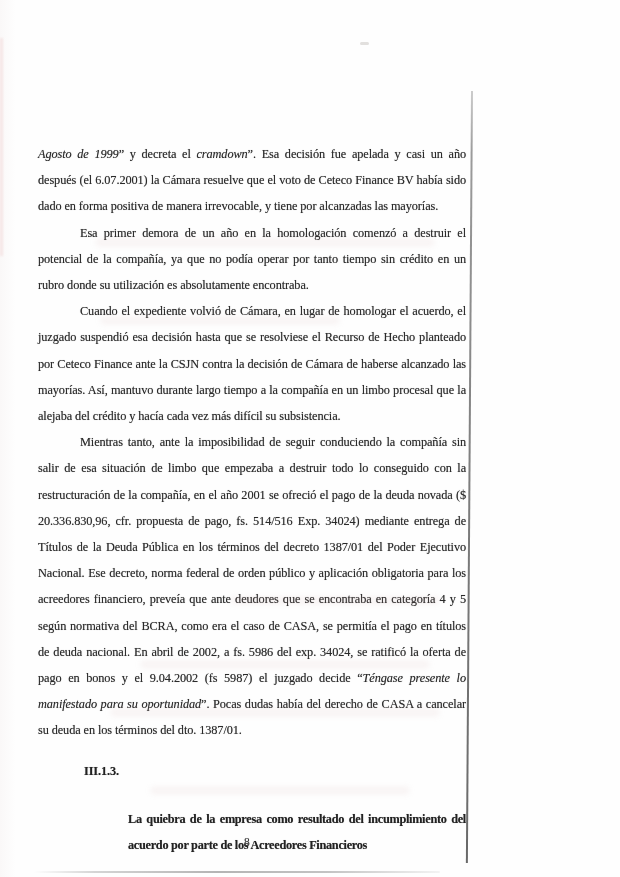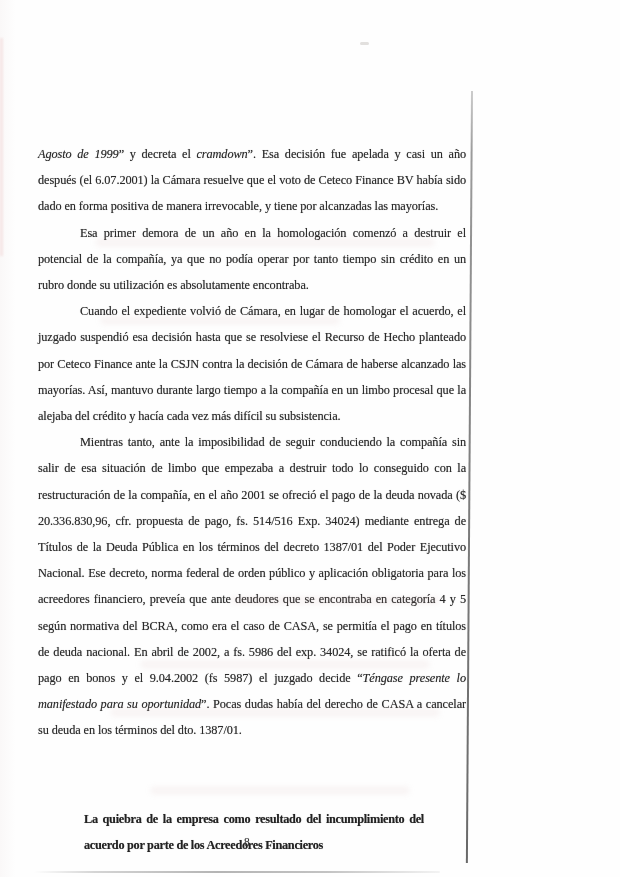--- a/index.html
+++ b/index.html
@@ -73,20 +73,21 @@
 
     <p class="first"><span class="it">Agosto de 1999</span><span>” y decreta el </span><span class="it">cramdown</span><span>”. Esa decisión fue apelada y casi un año después (el 6.07.2001) la Cámara resuelve que el voto de Ceteco Finance BV había sido dado en forma positiva de manera irrevocable, y tiene por alcanzadas las mayorías.</span></p>
 
     <p>Esa primer demora de un año en la homologación comenzó a destruir el potencial de la compañía, ya que no podía operar por tanto tiempo sin crédito en un rubro donde su utilización es absolutamente encontraba.</p>
 
     <p>Cuando el expediente volvió de Cámara, en lugar de homologar el acuerdo, el juzgado suspendió esa decisión hasta que se resolviese el Recurso de Hecho planteado por Ceteco Finance ante la CSJN contra la decisión de Cámara de haberse alcanzado las mayorías. Así, mantuvo durante largo tiempo a la compañía en un limbo procesal que la alejaba del crédito y hacía cada vez más difícil su subsistencia.</p>
 
     <p><span>Mientras tanto, ante la imposibilidad de seguir conduciendo la compañía sin salir de esa situación de limbo que empezaba a destruir todo lo conseguido con la restructuración de la compañía, en el año 2001 se ofreció el pago de la deuda novada ($ 20.336.830,96, cfr. propuesta de pago, fs. 514/516 Exp. 34024) mediante entrega de Títulos de la Deuda Pública en los términos del decreto 1387/01 del Poder Ejecutivo Nacional. Ese decreto, norma federal de orden público y aplicación obligatoria para los acreedores financiero, preveía que ante deudores que se encontraba en categoría 4 y 5 según normativa del BCRA, como era el caso de CASA, se permitía el pago en títulos de deuda nacional. En abril de 2002, a fs. 5986 del exp. 34024, se ratificó la oferta de pago en bonos y el 9.04.2002 (fs 5987) el juzgado decide “</span><span class="it">Téngase presente lo manifestado para su oportunidad</span><span>”. Pocas dudas había del derecho de CASA a cancelar su deuda en los términos del dto. 1387/01.</span></p>
 
     <div class="heading">
+      <span class="hnum">III.1.3.</span>
       <span class="htext">La quiebra de la empresa como resultado del incumplimiento del acuerdo por parte de los Acreedores Financieros</span>
     </div>
 
   </div>
 
   <div class="page-number">8</div>
 
   <div class="vline"></div>
   <div class="bottom-line"></div>
   <div class="speck"></div>

